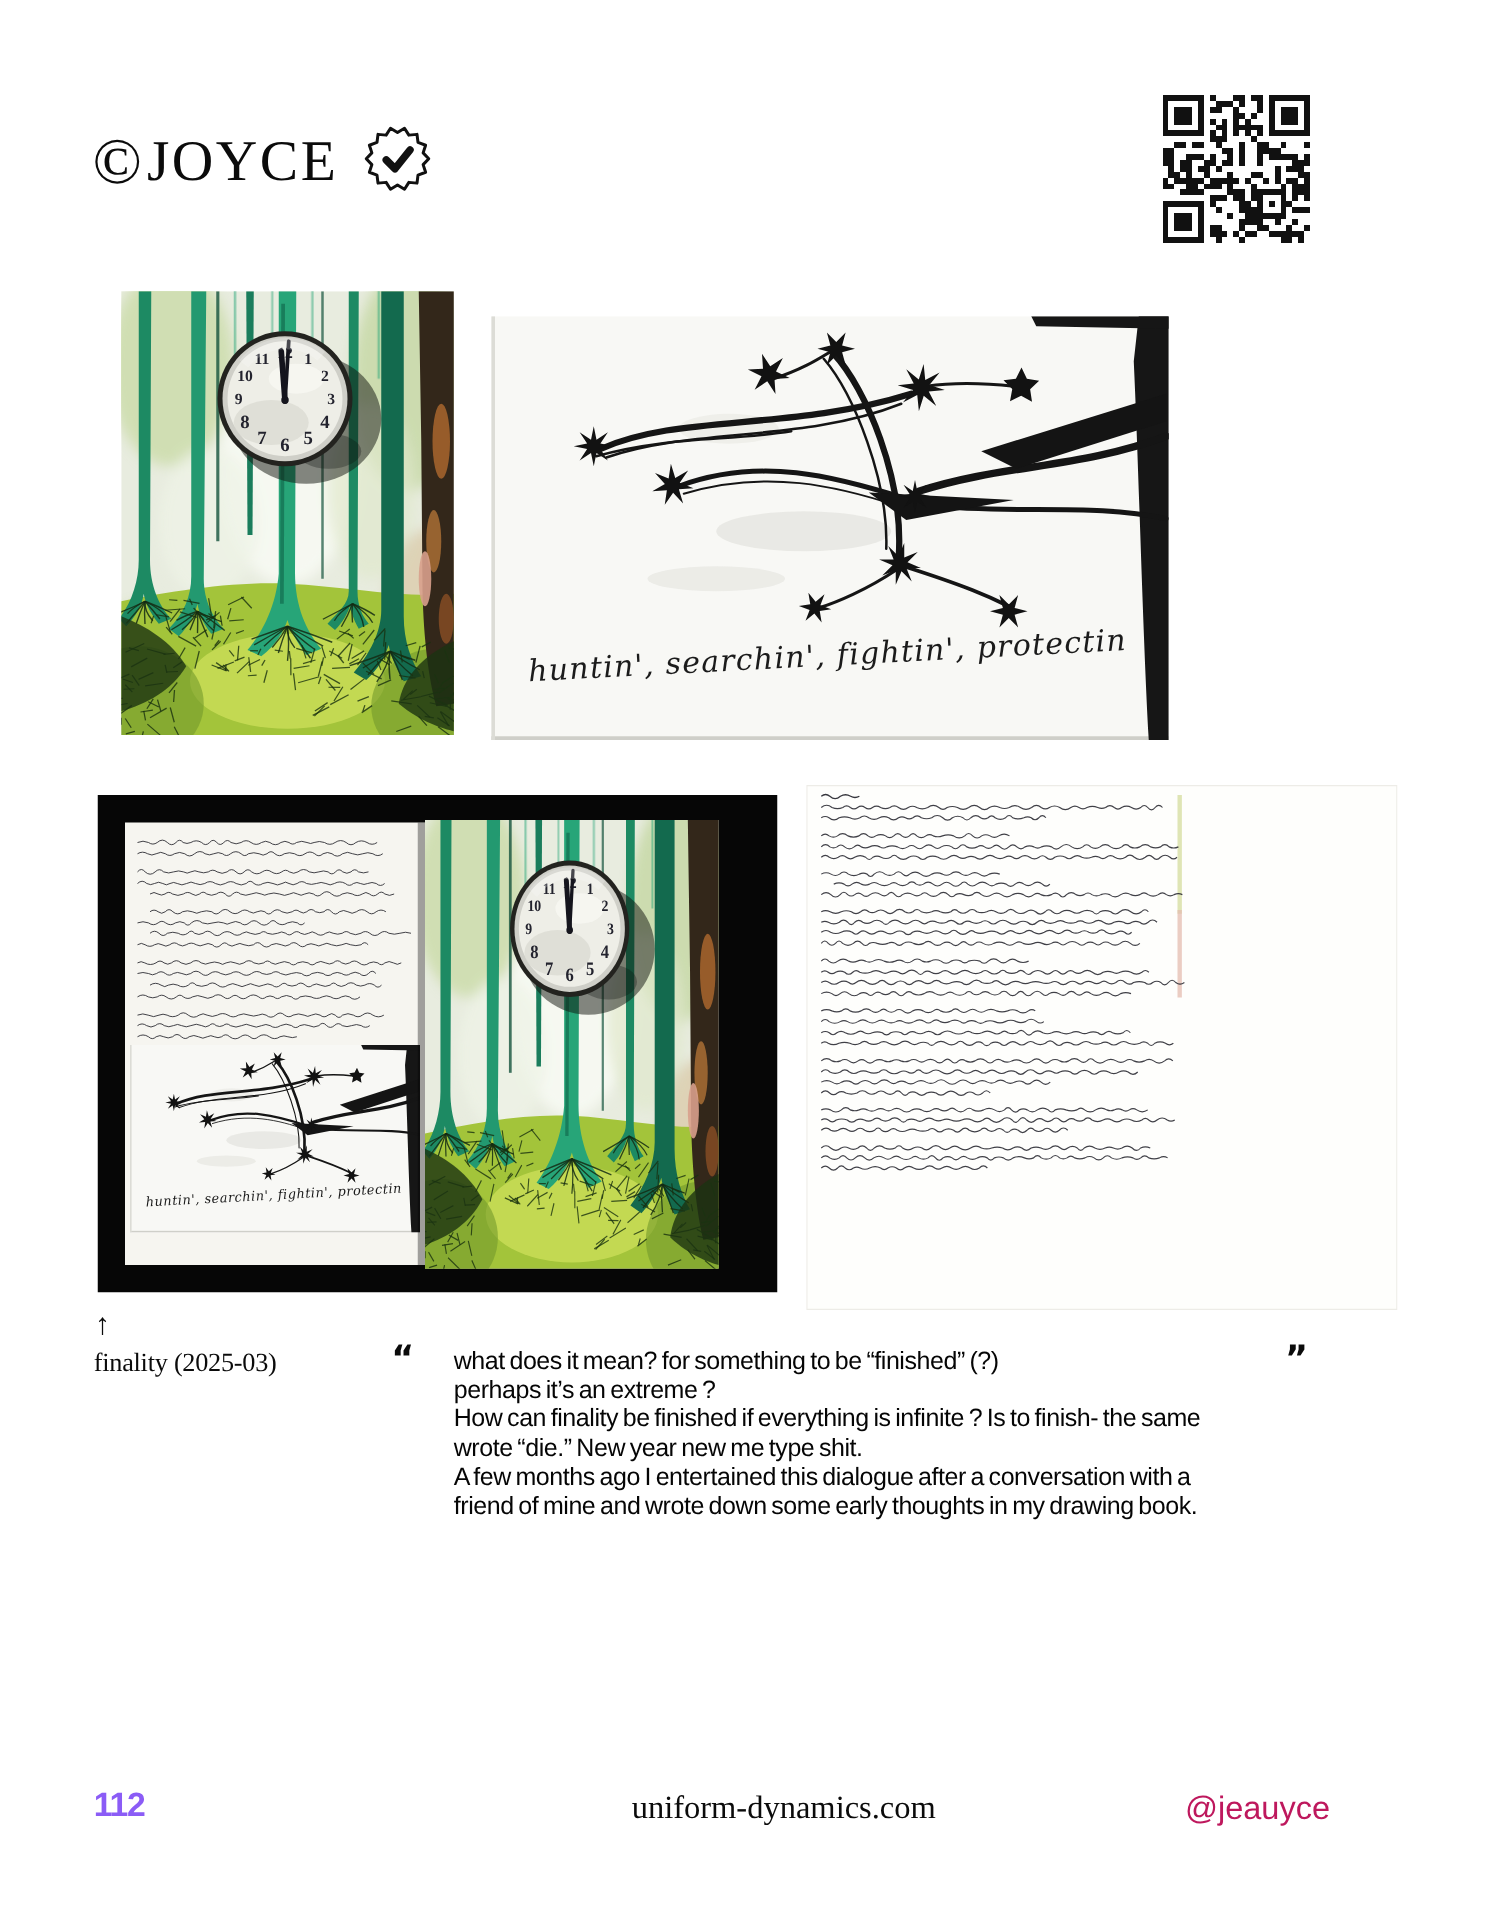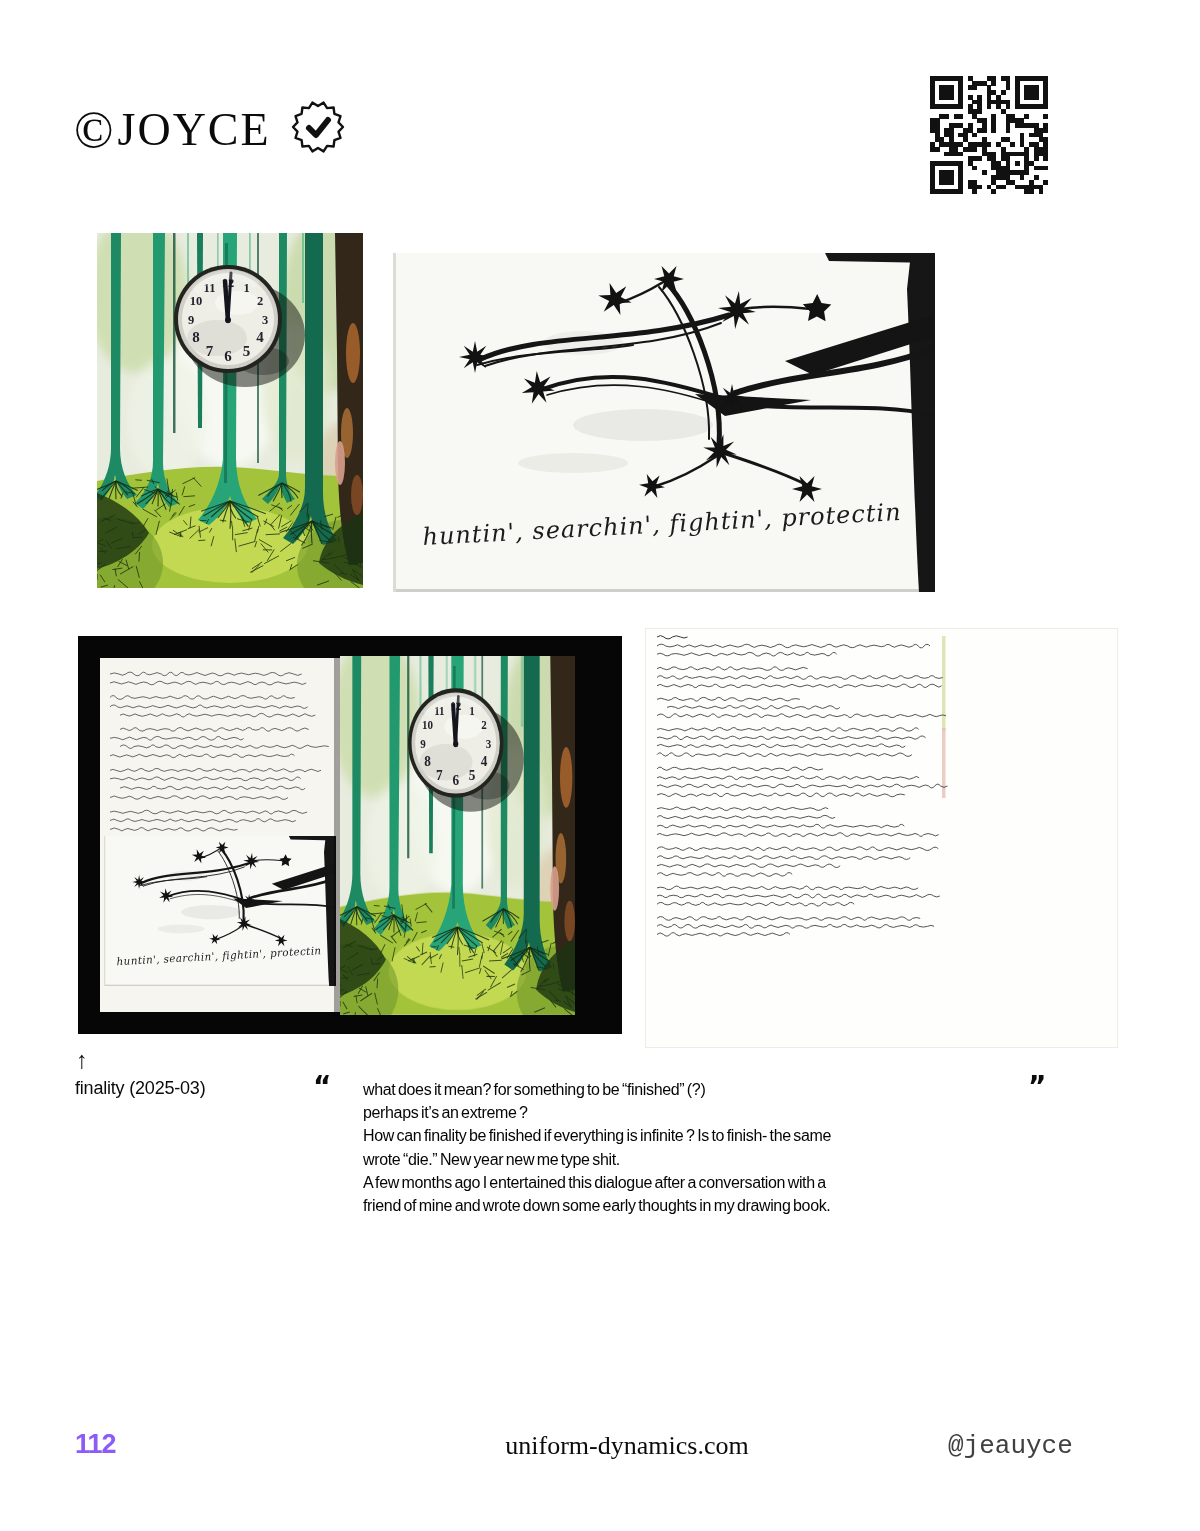--- a/index.html
+++ b/index.html
@@ -17,34 +17,34 @@
   .qr{position:absolute;left:930px;top:75px;width:118px;height:120px;background:#fff;}
 
   
   .artA{left:97px;top:233px;width:266px;height:355px;}
   .artB{left:393px;top:253px;width:542px;height:339px;}
   .artC{left:78px;top:636px;width:544px;height:398px;}
   .artD{left:645px;top:628px;width:473px;height:420px;}
 
   
   .arrow{position:absolute;left:76px;top:1046px;font-size:24px;color:#0b0b0b;}
-  .cap-title{position:absolute;left:75px;top:1078px;font-size:18px;letter-spacing:-0.2px;color:#0b0b0b;}
+  .cap-title{position:absolute;left:75px;top:1078px;font-size:21px;letter-spacing:-0.2px;color:#0b0b0b;font-family:Liberation Serif, serif;}
   .openq,.closeq{position:absolute;top:1070px;font-family:"DejaVu Sans",sans-serif;
          font-weight:bold;font-size:28px;color:#0b0b0b;}
   .openq{left:313px;}
   .closeq{left:1028px;}
-  .quote{position:absolute;left:363px;top:1078px;width:660px;font-size:16px;
+  .quote{position:absolute;left:363px;top:1078px;width:660px;font-size:20px;
          line-height:23.2px;letter-spacing:-0.35px;word-spacing:-1.5px;color:#050505;}
 
   
   .pageno{position:absolute;left:75px;top:1429px;font-size:27px;font-weight:bold;letter-spacing:-1px;color:#8b5cf6;}
   .site{position:absolute;left:0;top:1431px;width:1254px;text-align:center;
         font-family:"Liberation Serif",serif;font-size:26px;color:#0b0b0b;}
-  .handle{position:absolute;left:948px;top:1431px;font-family:Liberation Mono, monospace;
-        font-size:26px;color:#404040;}
+  .handle{position:absolute;left:948px;top:1431px;font-family:Liberation Sans, sans-serif;
+        font-size:26px;color:#be185d;}
 </style>
 </head>
 <body>
 
 <div id="page">
 
   <svg width="0" height="0" style="position:absolute" aria-hidden="true">
     <defs>
       <filter id="blur5">
           <feGaussianBlur stdDeviation="5"></feGaussianBlur>

